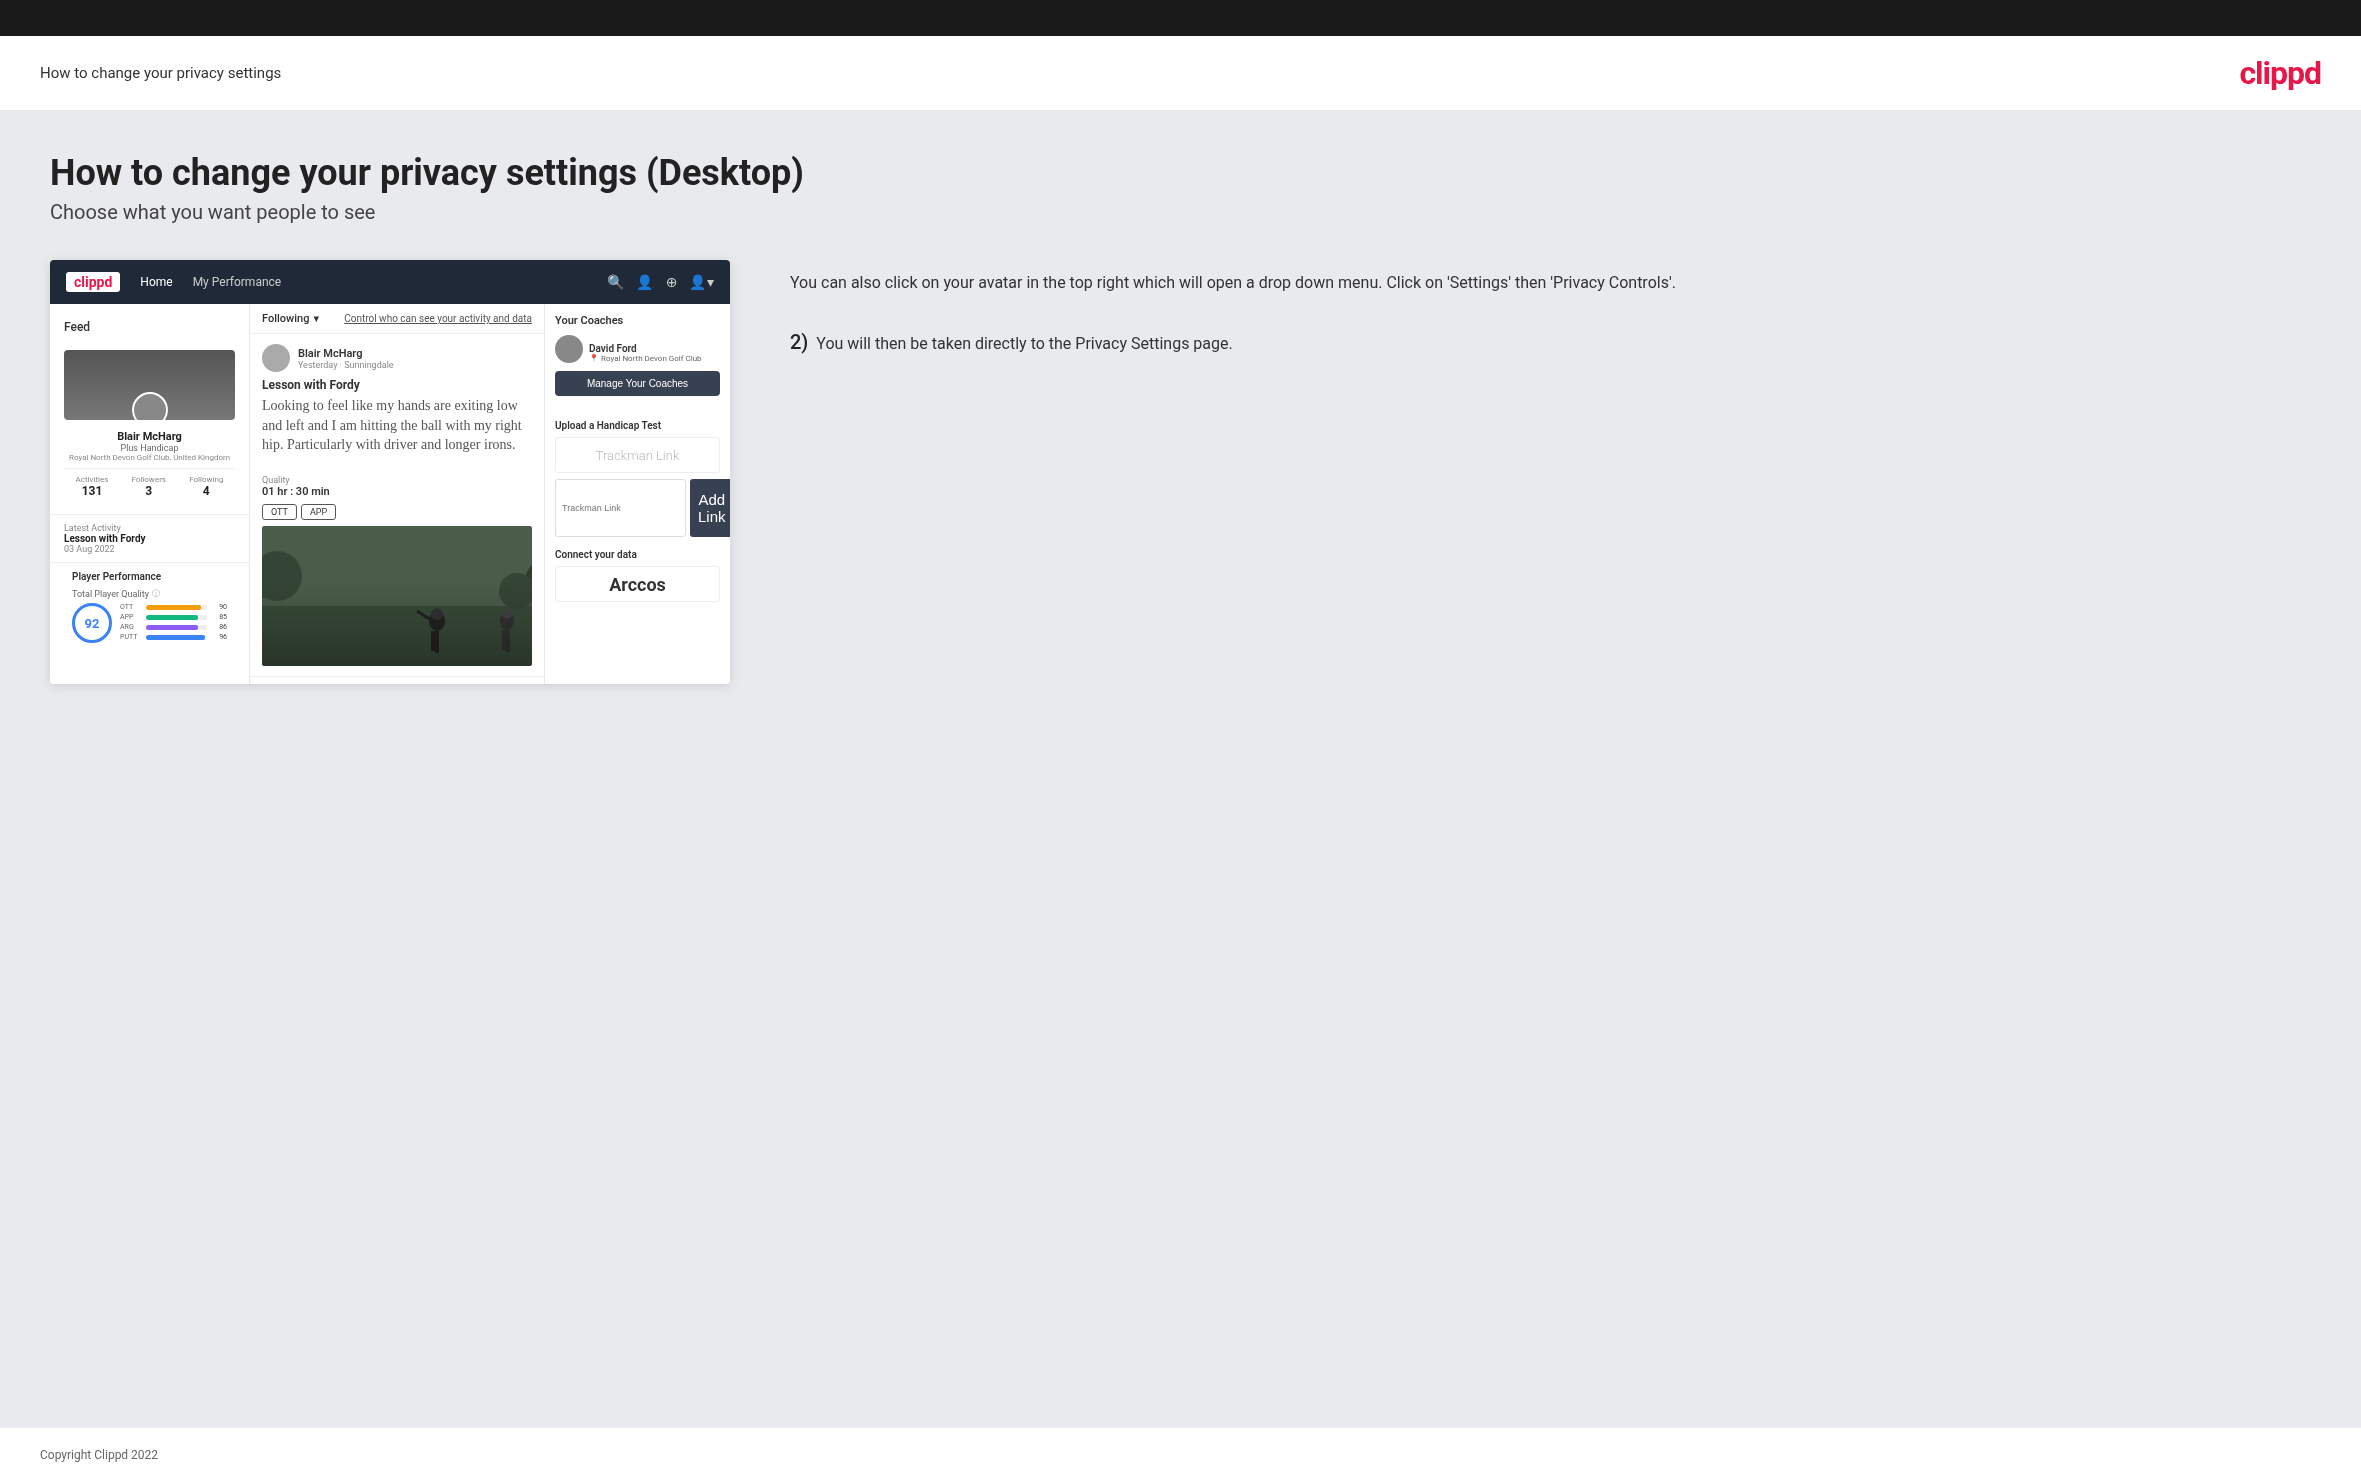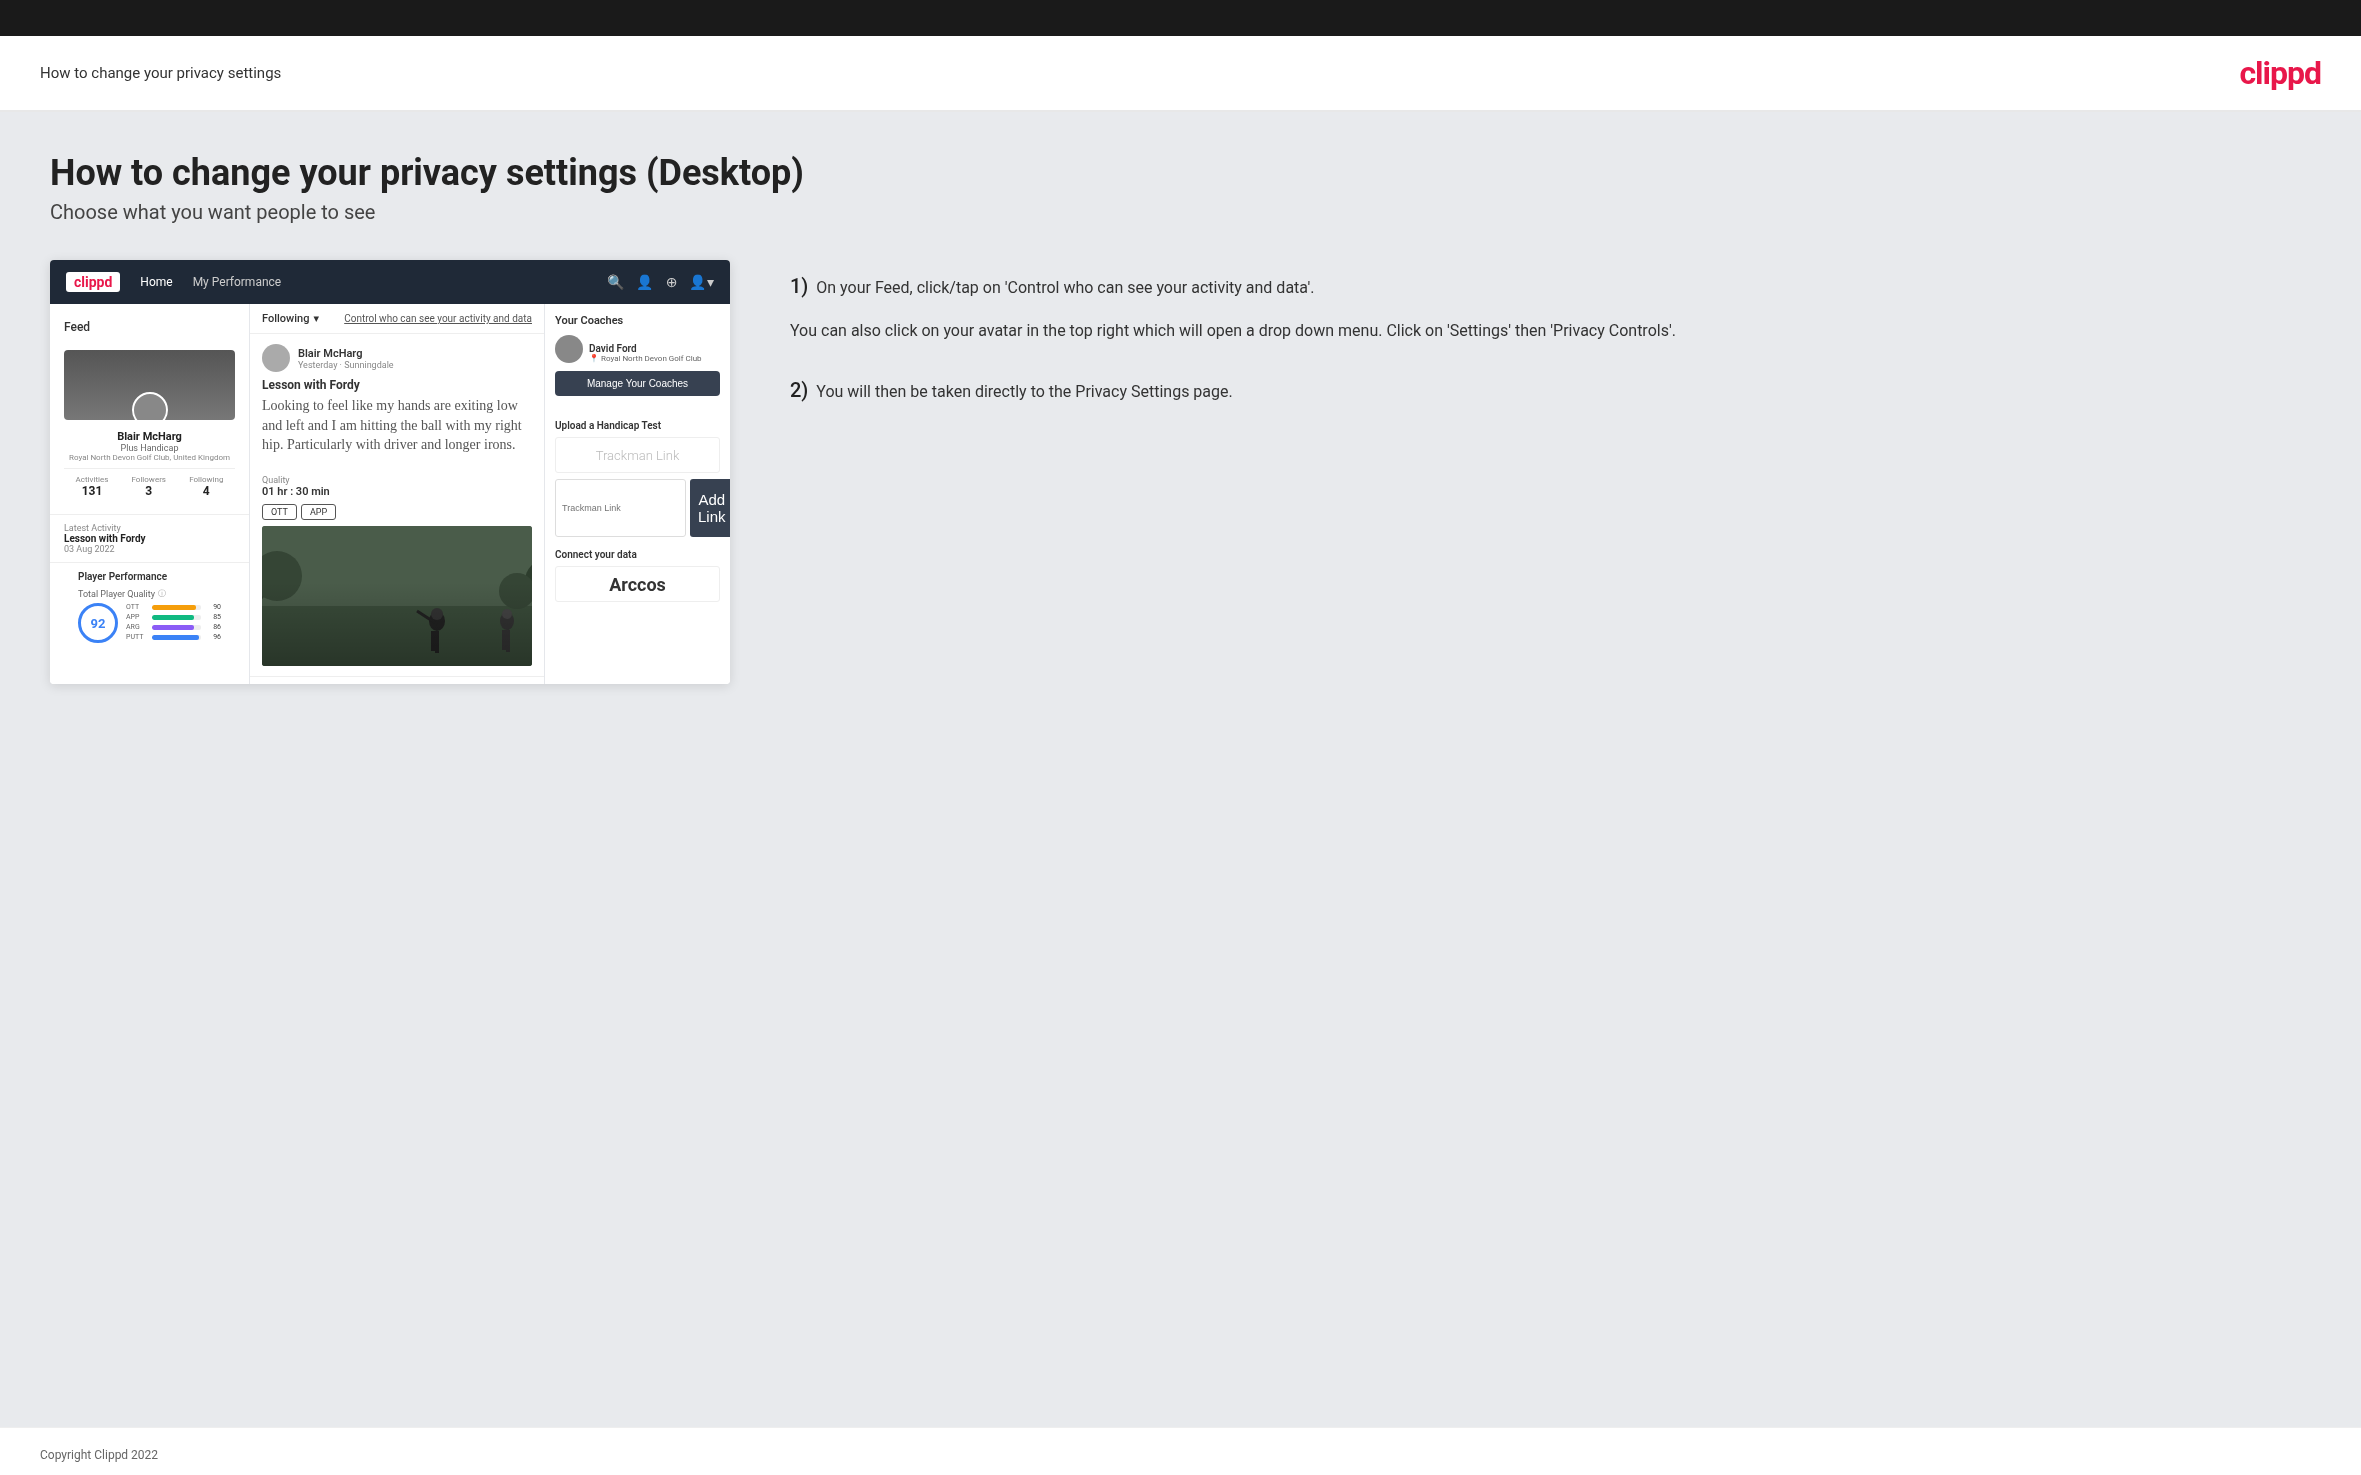--- a/index.html
+++ b/index.html
@@ -197,21 +197,21 @@
       font-weight: 700;
       color: #222;
       font-size: 10px;
     }
     .latest-date {
       color: #888;
       font-size: 9px;
     }
 
     .player-performance {
-      padding: 8px 28px;
+      padding: 8px 22px;
       border-top: 1px solid #eee;
     }
     .perf-title {
       font-size: 10px;
       font-weight: 600;
       margin-bottom: 6px;
     }
     .quality-label {
       font-size: 9px;
       color: #666;
@@ -708,24 +708,20 @@
         <rect x="728" y="355" width="215" height="200" fill="none" stroke="#c0392b" stroke-width="2"></rect>
 
         <line x1="943" y1="380" x2="990" y2="380" stroke="#c0392b" stroke-width="2"></line>
       </svg>
 
     </div>
 
     <div class="instructions">
       <div class="instruction-item">
         <p class="instruction-text">
-          <span class="instruction-number">1)</span>
-          &nbsp;On your Feed, click/tap on 'Control who can see your activity and data'.
-        </p>
-        <p class="instruction-text">
           You can also click on your avatar in the top right which will open a drop down menu. Click on 'Settings' then 'Privacy Controls'.
         </p>
       </div>
       <div class="instruction-item">
         <p class="instruction-text">
           <span class="instruction-number">2)</span>
           &nbsp;You will then be taken directly to the Privacy Settings page.
         </p>
       </div>
     </div>

